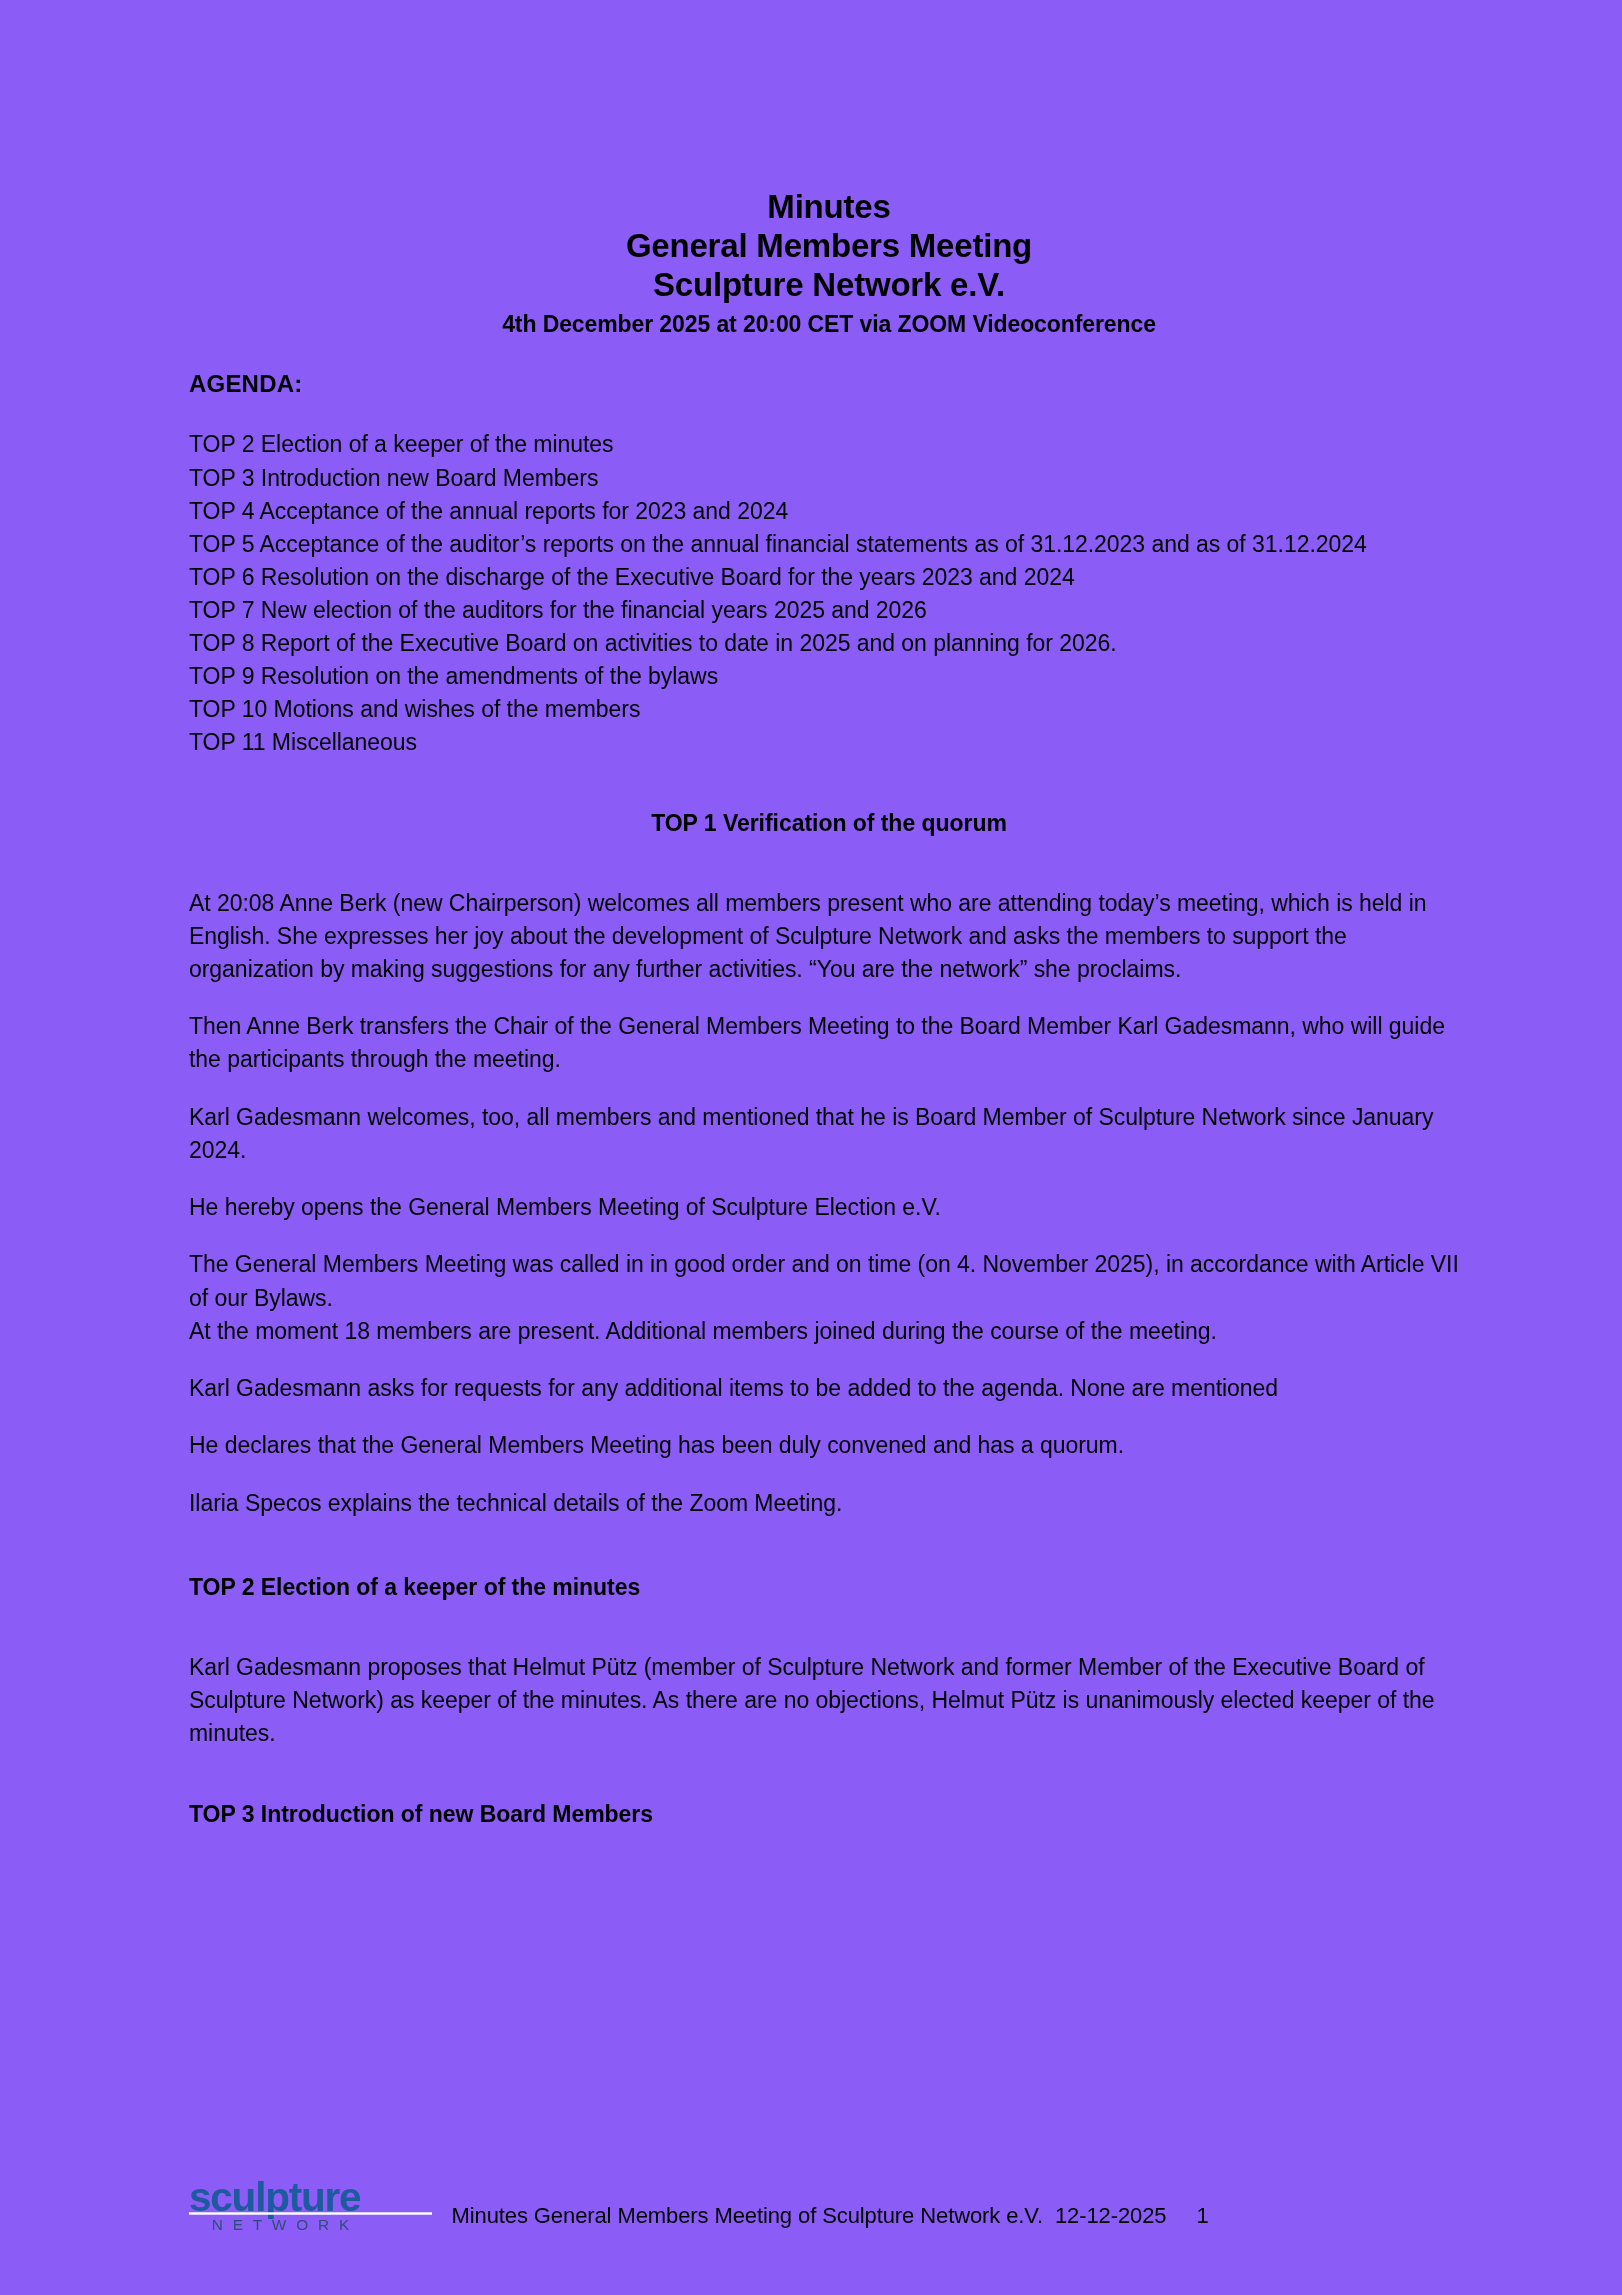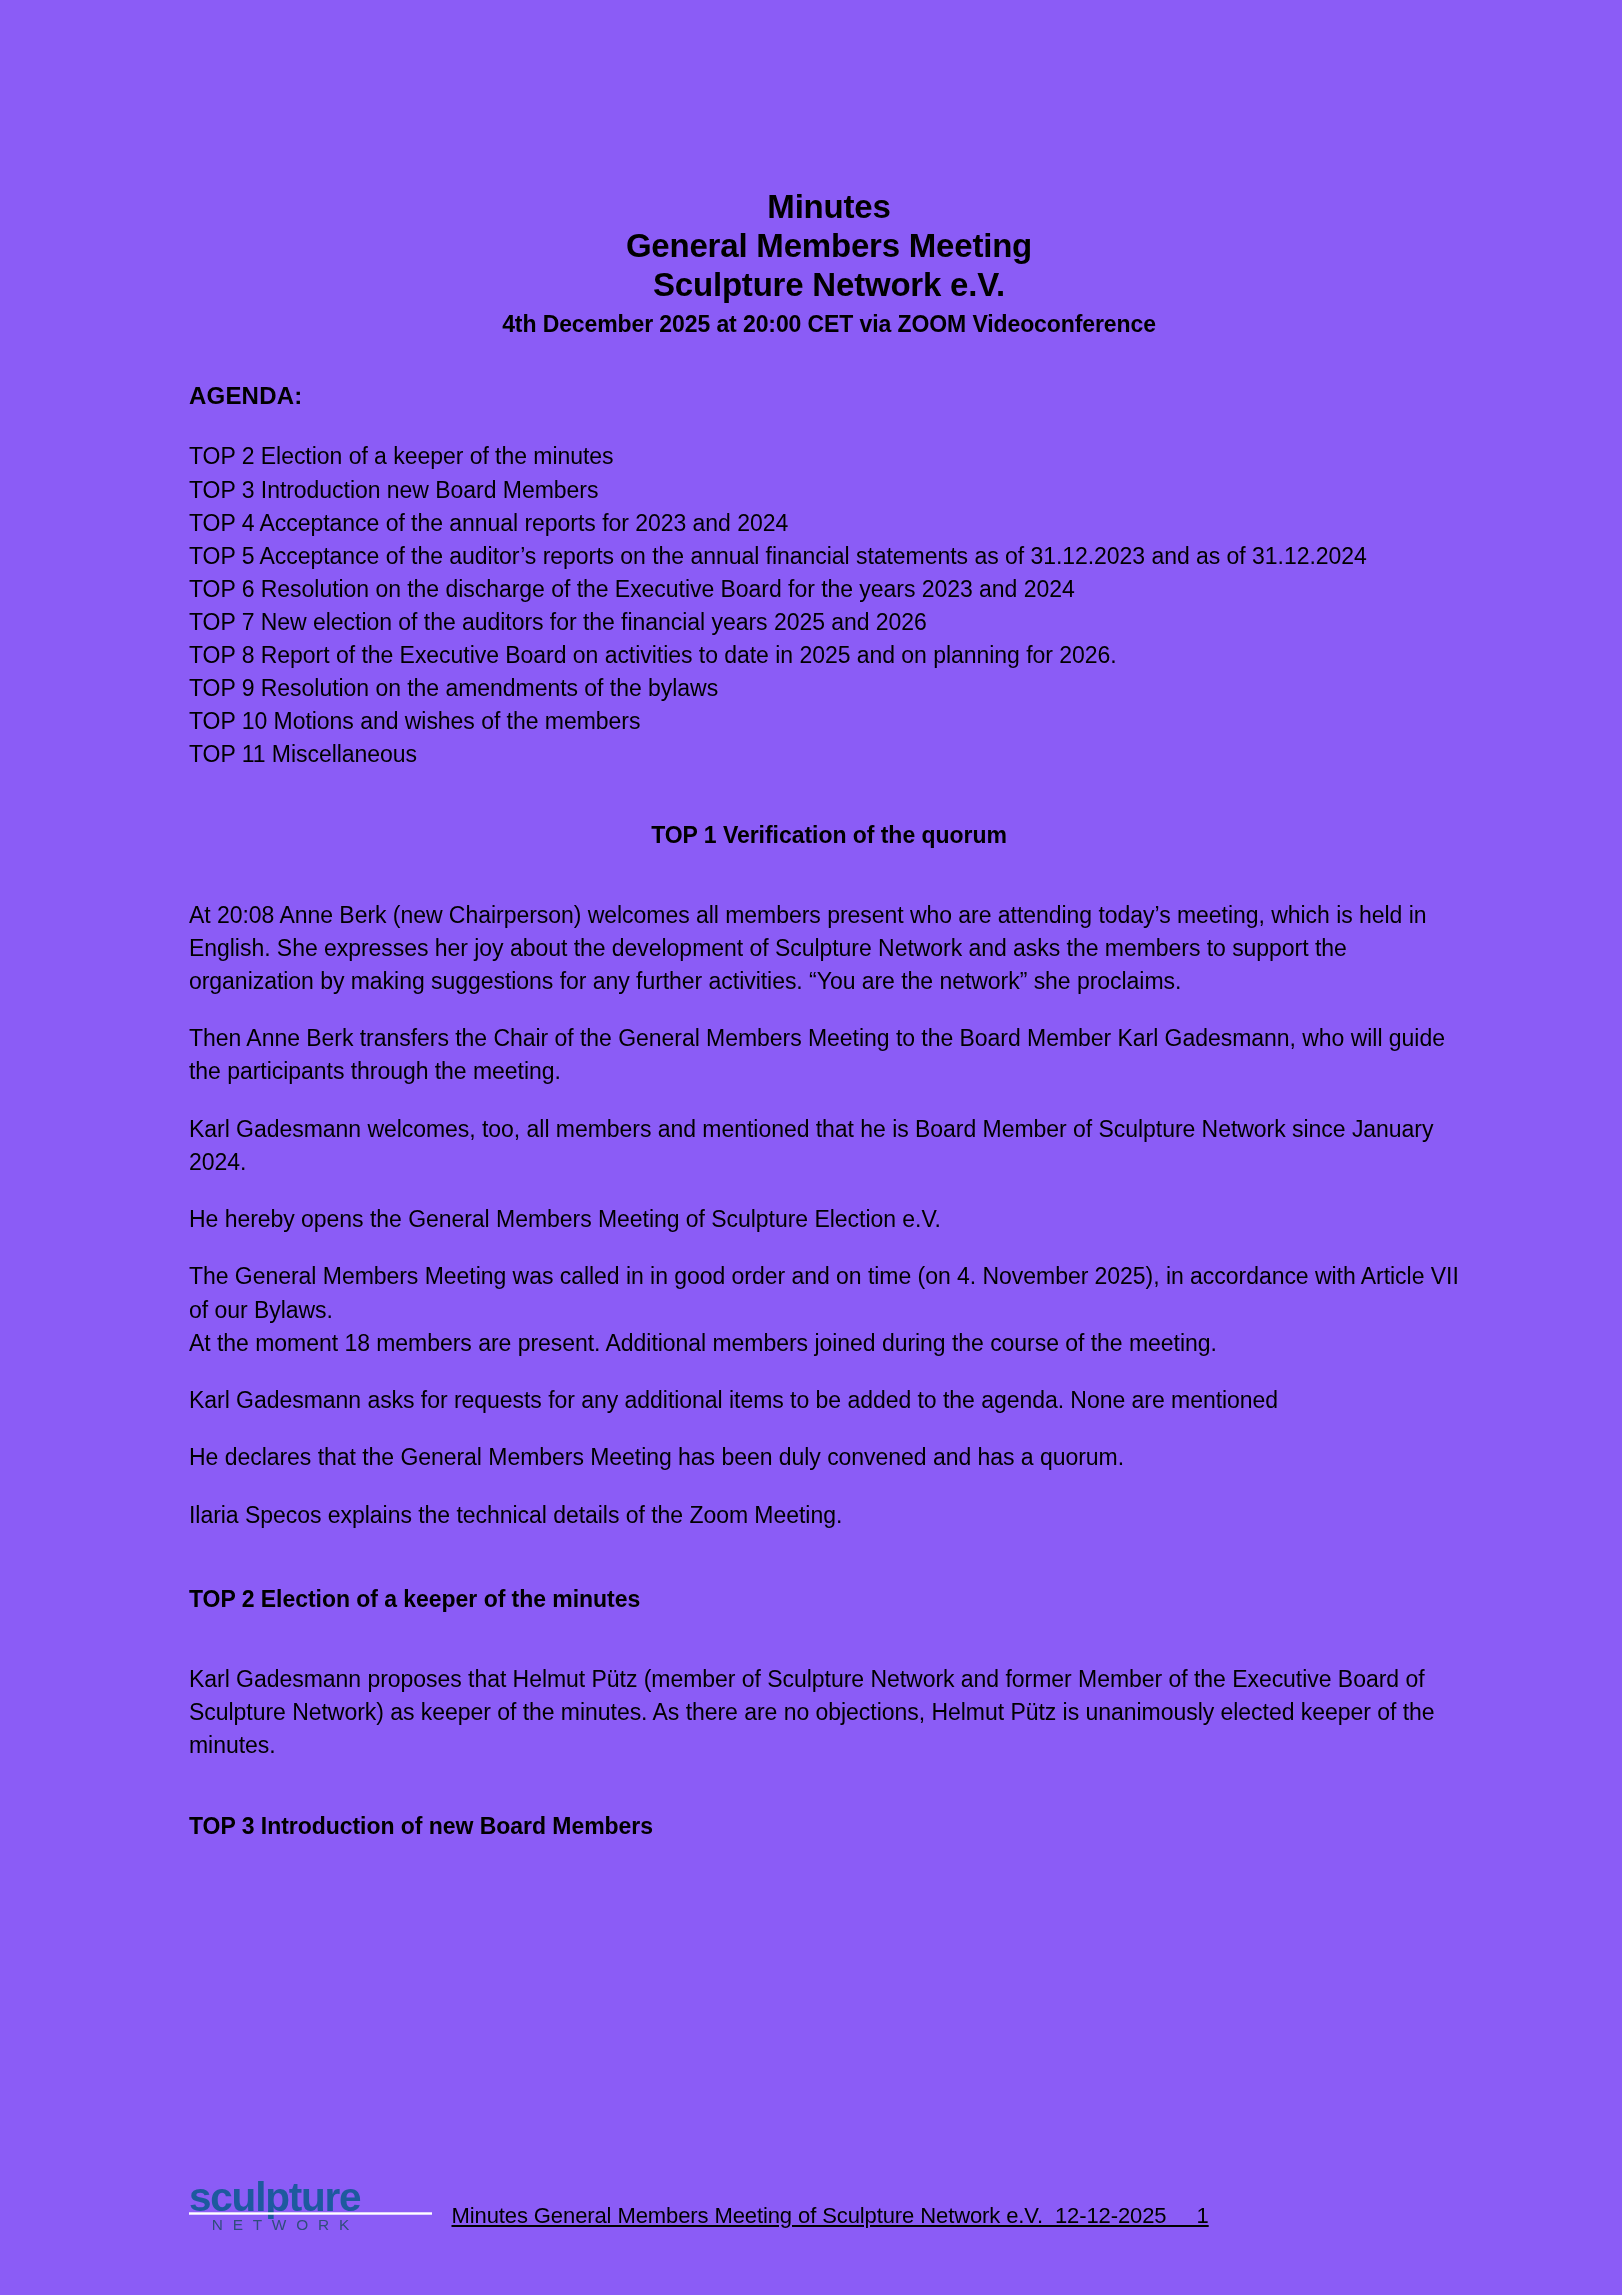--- a/index.html
+++ b/index.html
@@ -45,21 +45,21 @@
     font-size: 23px;
     line-height: 1.25;
     margin-top: 4.9px;
     letter-spacing: -0.1px;
   }
 
   
   .agenda-heading {
     font-weight: bold;
     font-size: 24px;
-    margin-top: 44px;
+    margin-top: 32px;
     letter-spacing: 0.2px;
   }
   .agenda-list {
     margin-top: 30px;
   }
   .agenda-item {
     font-size: 23px;
     line-height: 1.44;
     letter-spacing: -0.04px;
   }
@@ -84,21 +84,20 @@
   .para.first { margin-top: 50px; }
 
   
   .footer {
     position: absolute;
     left: 189px;
     bottom: 63px;
     width: 1280px;
     display: flex;
     align-items: flex-end;
-    text-decoration: underline;
   }
   .logo {
     width: 243px;
     flex: 0 0 243px;
     position: relative;
     top: 3.2px;
   }
   .logo svg { display: block; }
   .footer-text {
     font-size: 22px;

